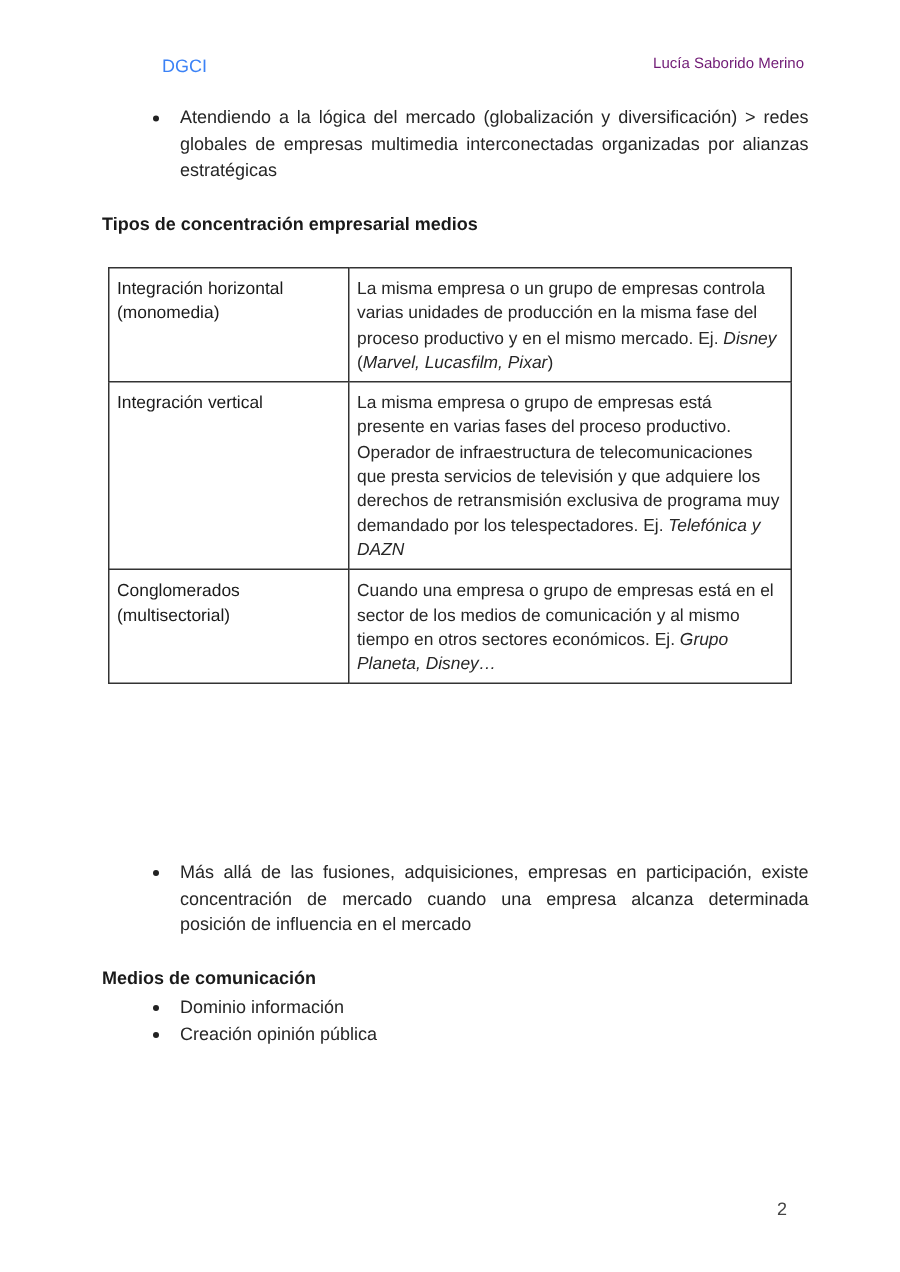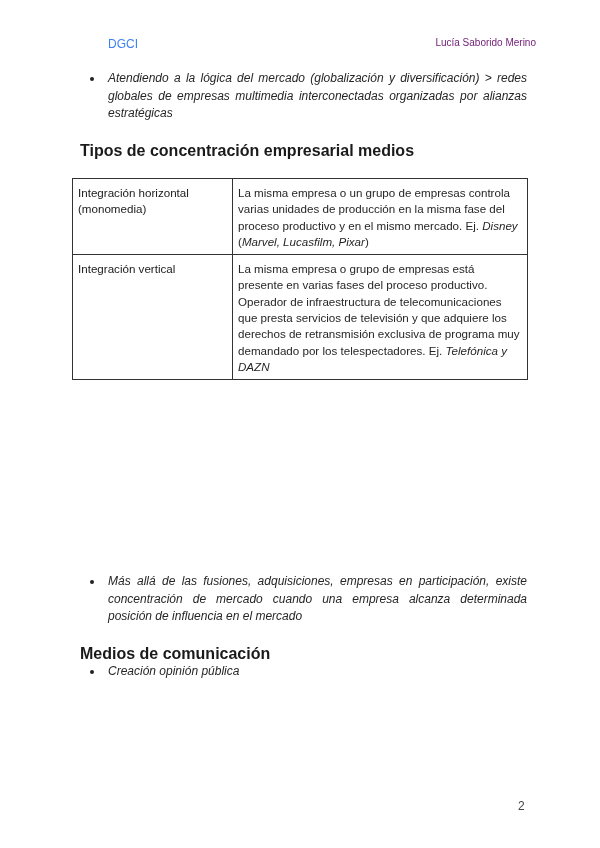--- a/index.html
+++ b/index.html
@@ -25,26 +25,25 @@
     }
     .header-right {
       position: absolute;
       right: 64px;
       top: 37px;
       font-size: 10px;
       color: #701a75;
     }
     .bullet-list {
       position: absolute;
-      left: 90px;
+      left: 102px;
       width: 437px;
       margin: 0;
       padding: 0;
       list-style: none;
-      font-style: italic;
     }
     .bullet-list li {
       position: relative;
       padding-left: 18px;
       line-height: 17.5px;
       font-size: 12px;
       text-align: justify;
       color: #262626;
     }
     .bullet-list li::before {
@@ -56,23 +55,23 @@
       height: 4px;
       border-radius: 50%;
       background: #222;
     }
     .list1 { top: 70px; }
     .list2 { top: 573px; }
     .list3 { top: 663px; }
     .list3 li { text-align: left; }
     .section-title {
       position: absolute;
-      left: 80px;
+      left: 68px;
       font-weight: bold;
-      font-size: 16px;
+      font-size: 12px;
       color: #1a1a1a;
     }
     .title1 { top: 142px; }
     .title2 { top: 645px; }
     table.concentration {
       position: absolute;
       left: 72px;
       top: 178px;
       width: 456px;
       border-collapse: collapse;
@@ -115,26 +114,31 @@
 <table class="concentration">
   <tbody>
       <tr>
     <td class="type">Integración horizontal (monomedia)</td>
     <td class="desc"><span>La misma empresa o un grupo de empresas controla  varias unidades de producción en la misma fase del proceso productivo y en el mismo mercado. Ej. </span><em>Disney</em><span> (</span><em>Marvel, Lucasfilm, Pixar</em><span>)</span></td>
   </tr>
   <tr>
     <td class="type">Integración vertical</td>
     <td class="desc"><span>La misma empresa o grupo de empresas está presente en varias fases del proceso productivo. Operador de infraestructura de telecomunicaciones que presta servicios de televisión y que adquiere los derechos de retransmisión exclusiva de programa muy demandado por los telespectadores. Ej. </span><em>Telefónica y DAZN</em></td>
   </tr>
+  <tr>
+    <td class="type">Conglomerados (multisectorial)</td>
+    <td class="desc"><span>Cuando una empresa o grupo de empresas está en el sector de los medios de comunicación y al mismo tiempo en otros sectores económicos. Ej. </span><em>Grupo Planeta, Disney…</em></td>
+  </tr>
 </tbody>
   </table>
 
 <ul class="bullet-list list2">
   <li>Más allá de las fusiones, adquisiciones, empresas en participación, existe concentración de mercado cuando una empresa alcanza  determinada posición de influencia en el mercado</li>
 </ul>
 
 <div class="section-title title2">Medios de comunicación</div>
 
 <ul class="bullet-list list3">
+  <li>Dominio información</li>
   <li>Creación opinión pública</li>
 </ul>
 
 <div class="page-number">2</div>
 
 </body></html>

